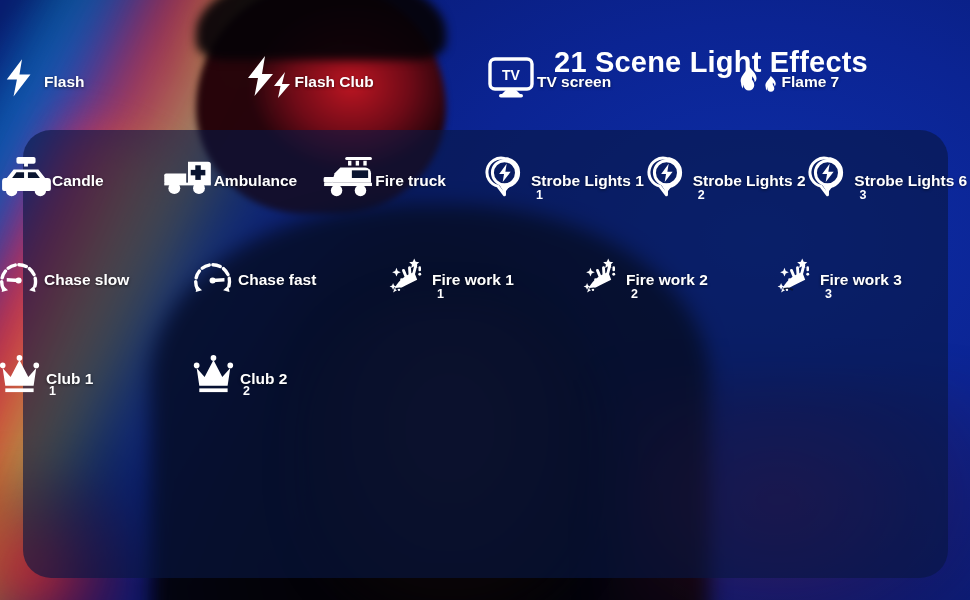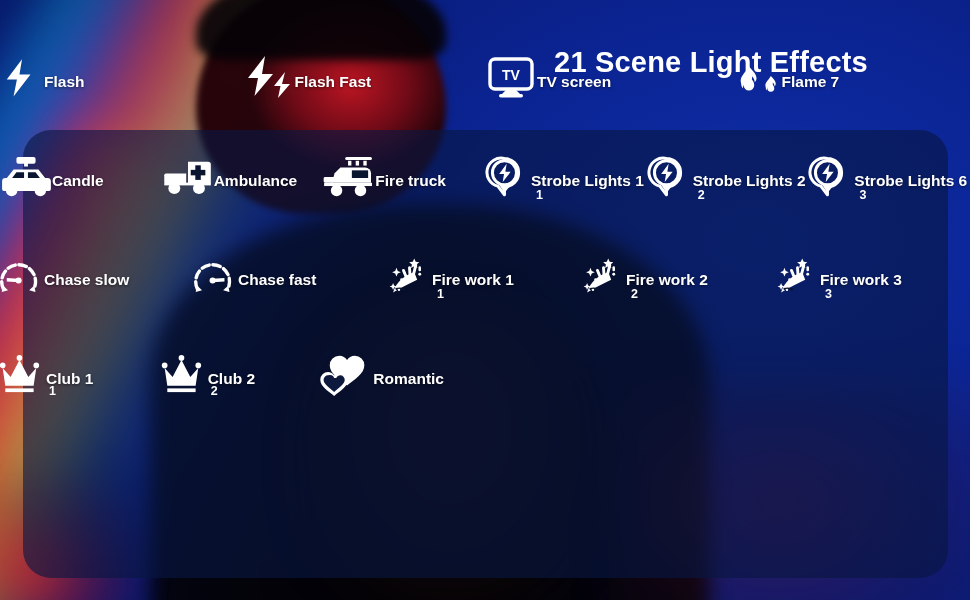--- a/index.html
+++ b/index.html
@@ -200,21 +200,21 @@
           </svg>
         </div>
         <div class="label">Flash</div>
       </div>
       <div class="cell">
         <div class="icon">
           <svg width="52" height="48" viewBox="0 0 52 46" preserveAspectRatio="xMidYMid meet">
             <use href="#g-flash-fast-icon"></use>
           </svg>
         </div>
-        <div class="label">Flash Fast</div>
+        <div class="label">Flash Club</div>
       </div>
       <div class="cell">
         <div class="icon">
           <svg width="52" height="46" viewBox="0 0 52 46" preserveAspectRatio="xMidYMid meet">
             <use href="#g-tv-screen-icon"></use>
           </svg>
         </div>
         <div class="label">TV screen</div>
       </div>
       <div class="cell">
@@ -335,28 +335,20 @@
         <div class="label">Club 1</div>
       </div>
       <div class="cell">
         <div class="icon">
           <svg width="46" height="44" viewBox="0 0 52 46" preserveAspectRatio="xMidYMid meet">
             <use href="#g-crown-icon"></use>
           </svg>
           <span class="badge tight">2</span>
         </div>
         <div class="label">Club 2</div>
-      </div>
-      <div class="cell">
-        <div class="icon">
-          <svg width="50" height="48" viewBox="0 0 52 46" preserveAspectRatio="xMidYMid meet">
-            <use href="#g-double-heart-icon"></use>
-          </svg>
-        </div>
-        <div class="label">Romantic</div>
       </div>
       <div class="cell empty"></div>
       <div class="cell empty"></div>
       <div class="cell empty"></div>
     </div>
   </div>
 
 <svg width="0" height="0" style="position:absolute" aria-hidden="true">
   <defs>
 

